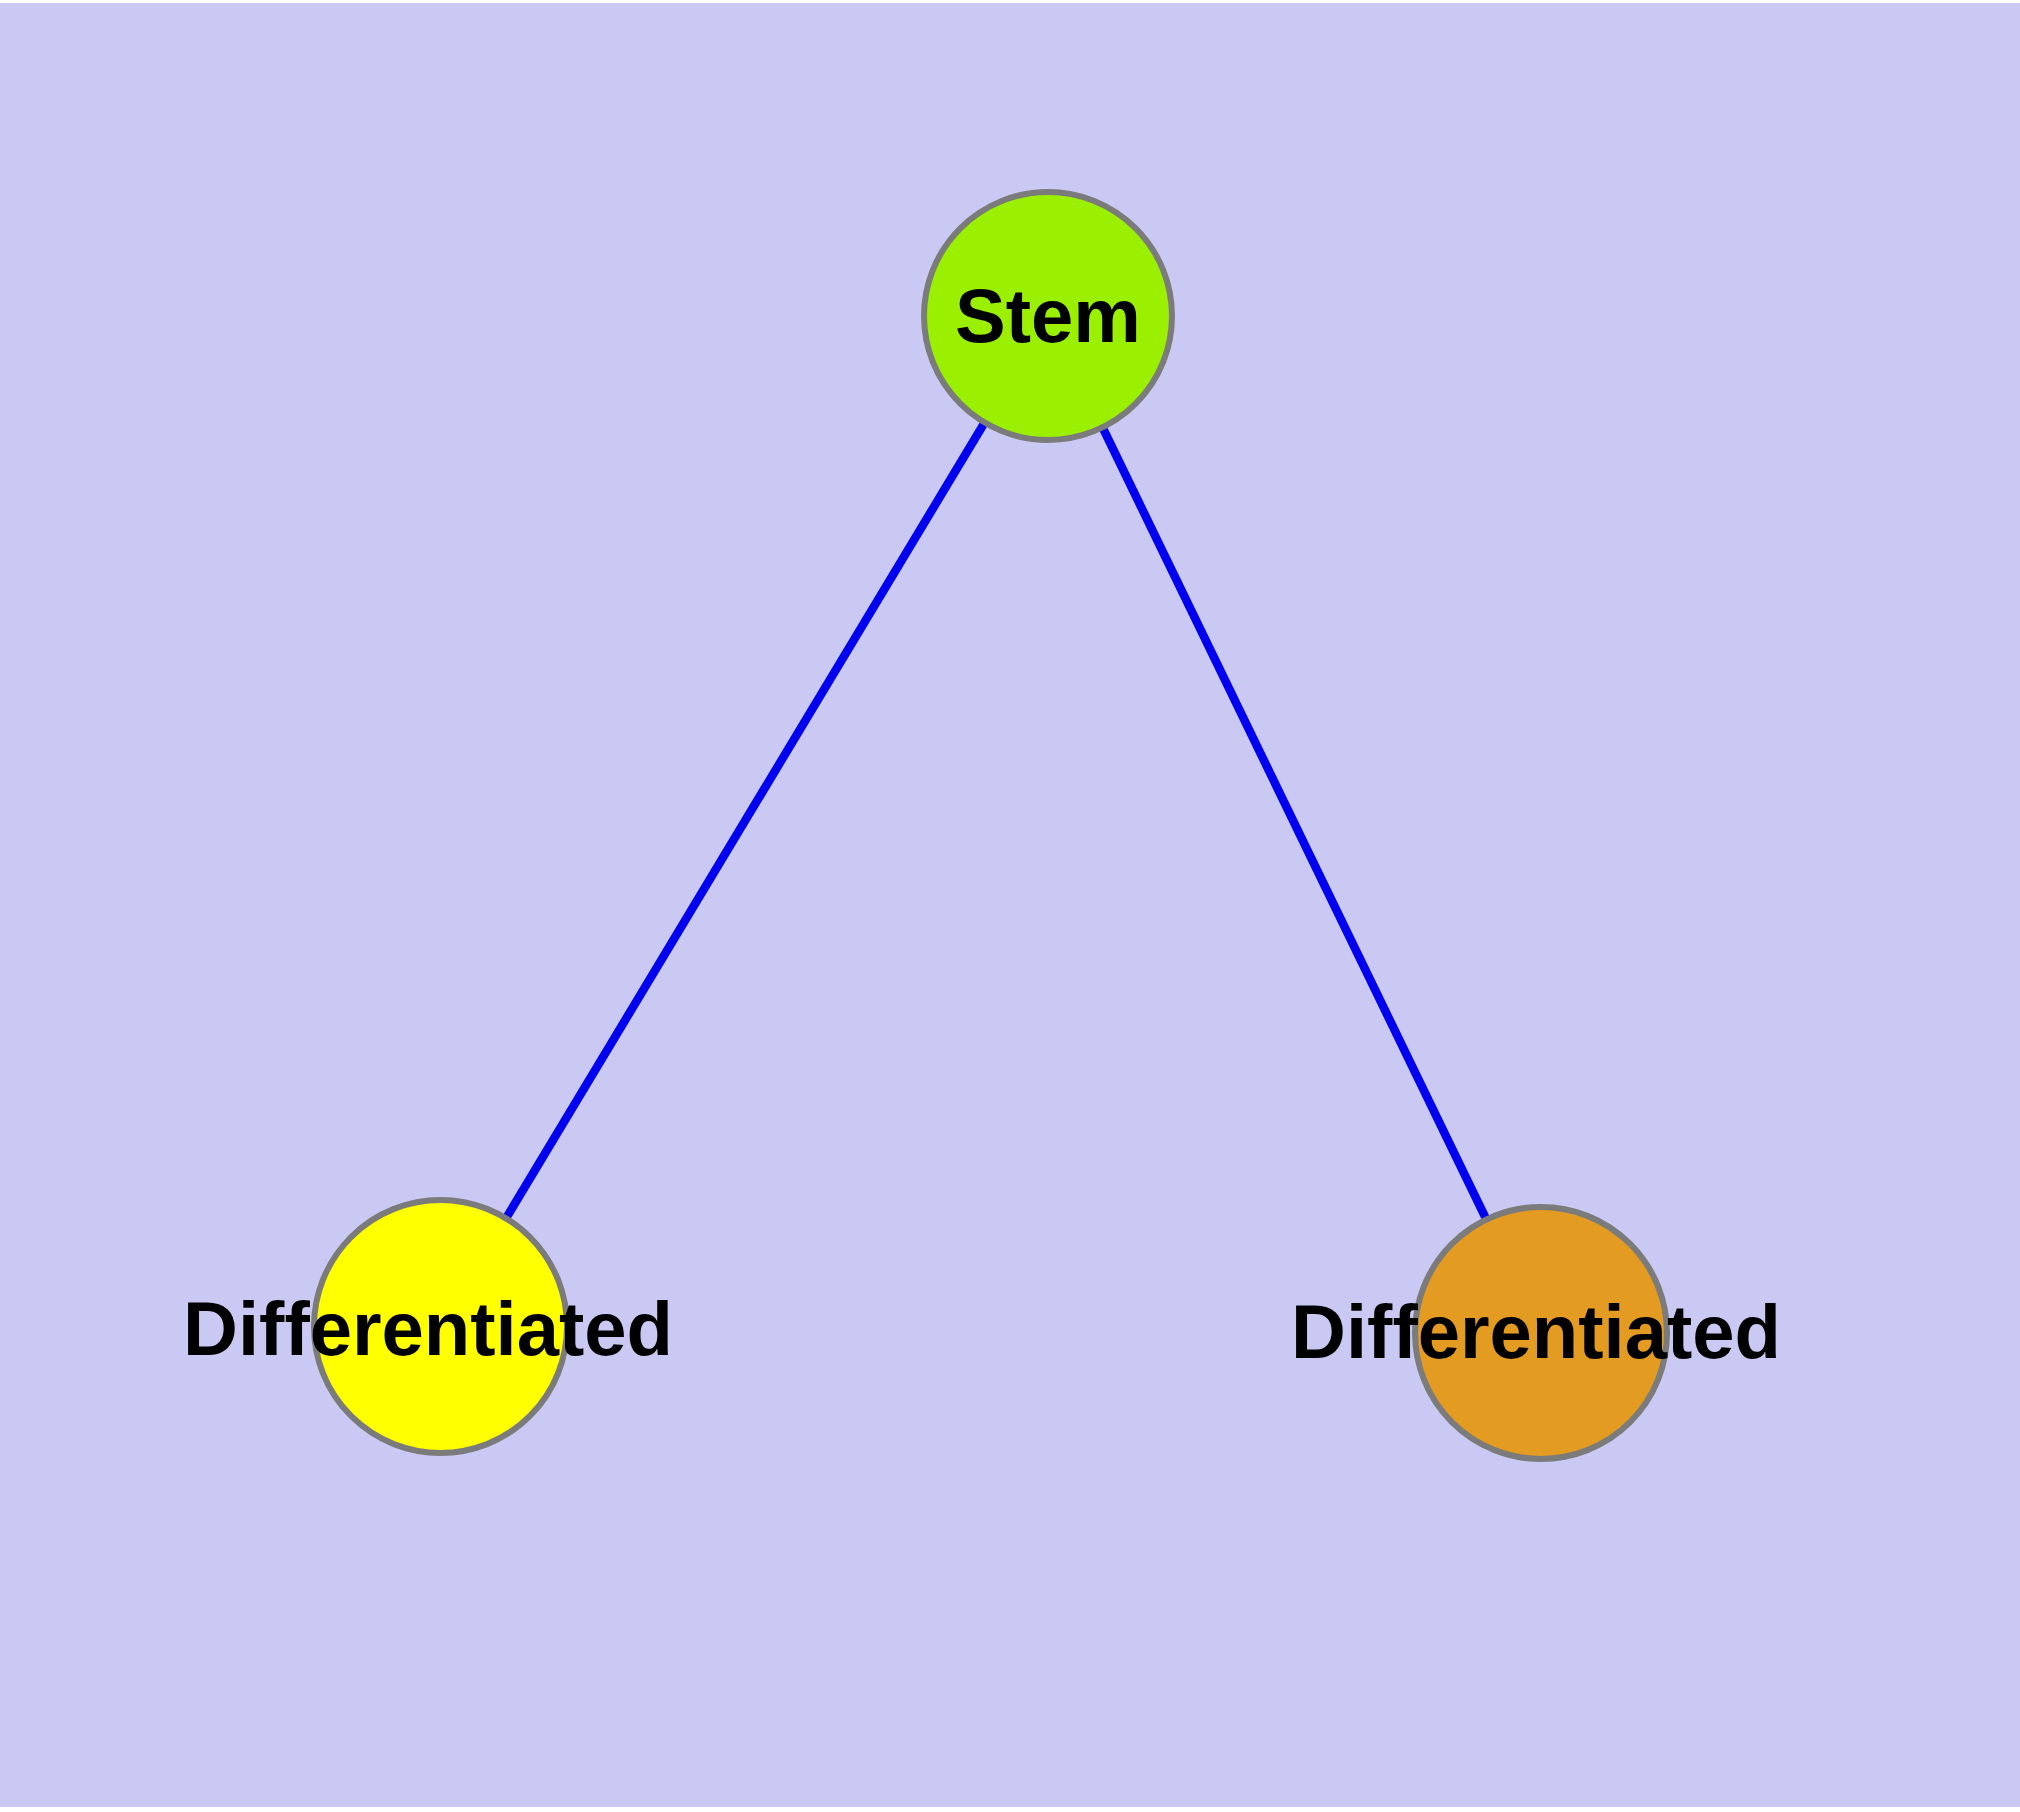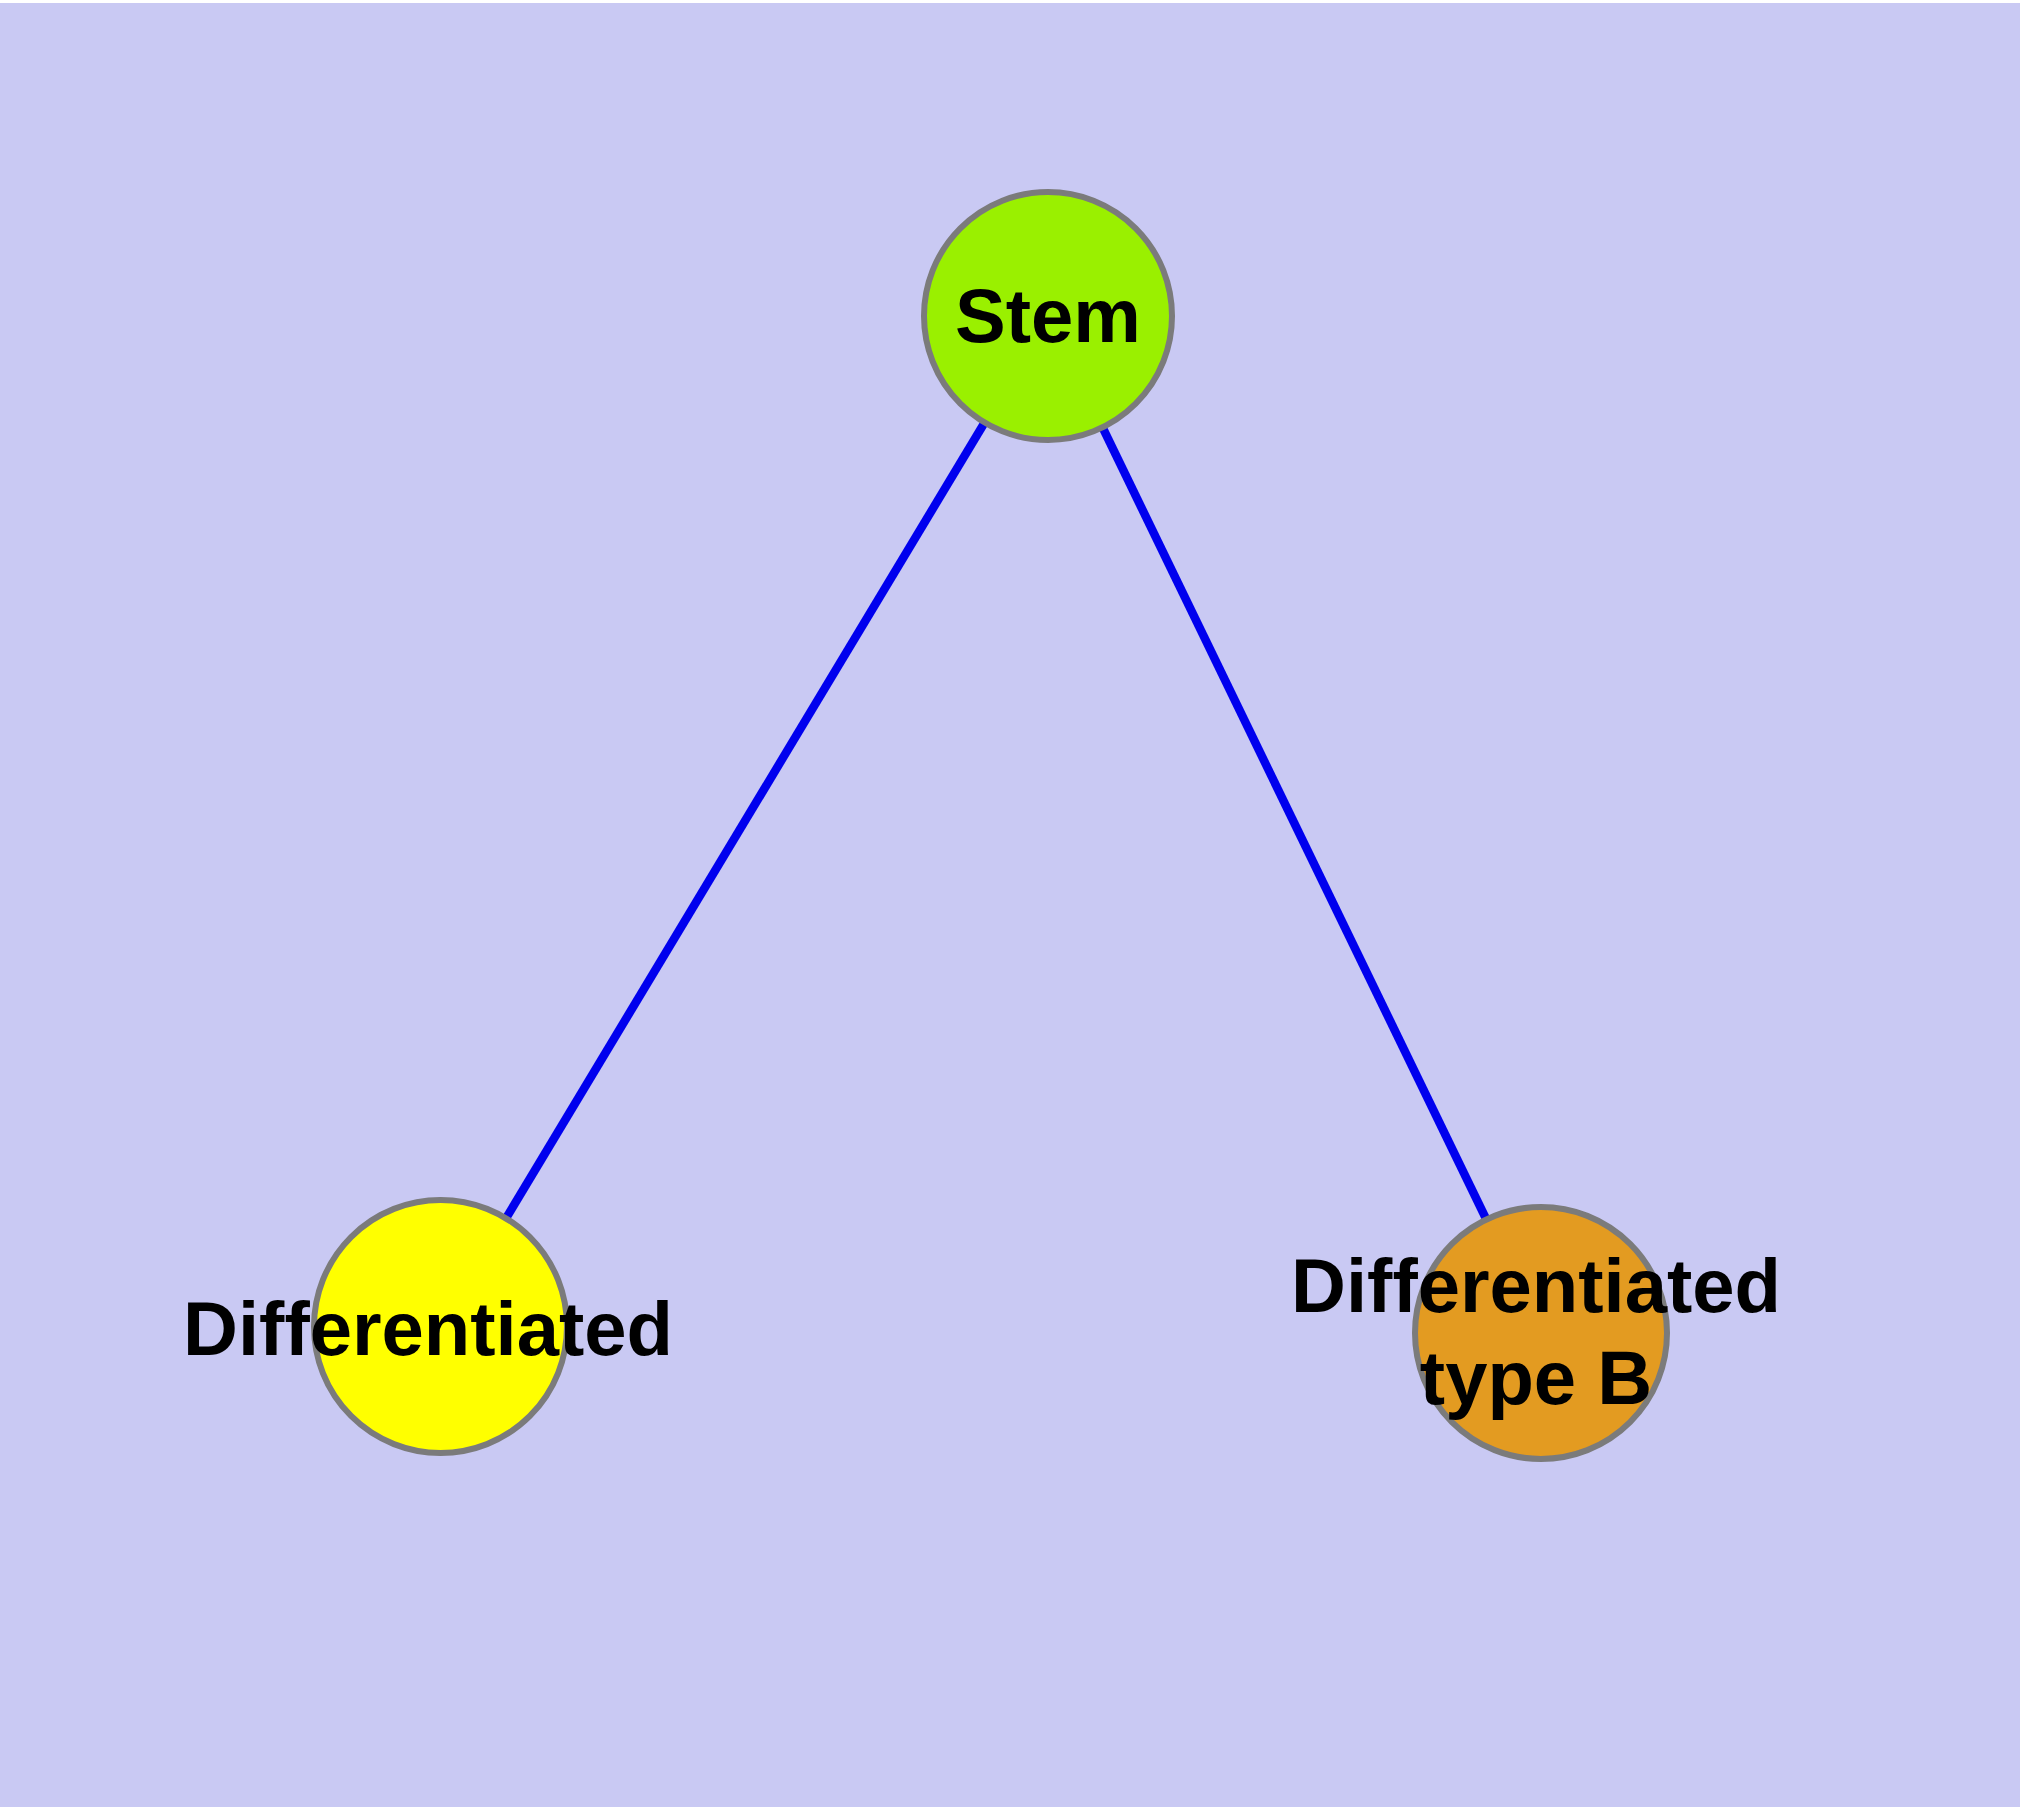--- a/index.html
+++ b/index.html
@@ -66,17 +66,16 @@
   </div>
 
   <div class="node" style="left: 311px; top: 1197px; width: 259px; height: 259px; background: rgb(255, 255, 0); border-width: 6px; border-color: rgb(123, 123, 123);"></div>
   <div class="node-label" style="left: 428px; top: 1329px; color: rgb(0, 0, 0);">
     <div>Differentiated</div>
   </div>
 
   <div class="node" style="left: 1412px; top: 1204px; width: 258px; height: 258px; background: rgb(227, 155, 33); border-width: 6px; border-color: rgb(123, 123, 123);"></div>
   <div class="node-label" style="left: 1536px; top: 1332px; color: rgb(0, 0, 0);">
     <div>Differentiated</div>
-    <div>type B</div>
   </div>
 
 </div>
 
 
 </body></html>

